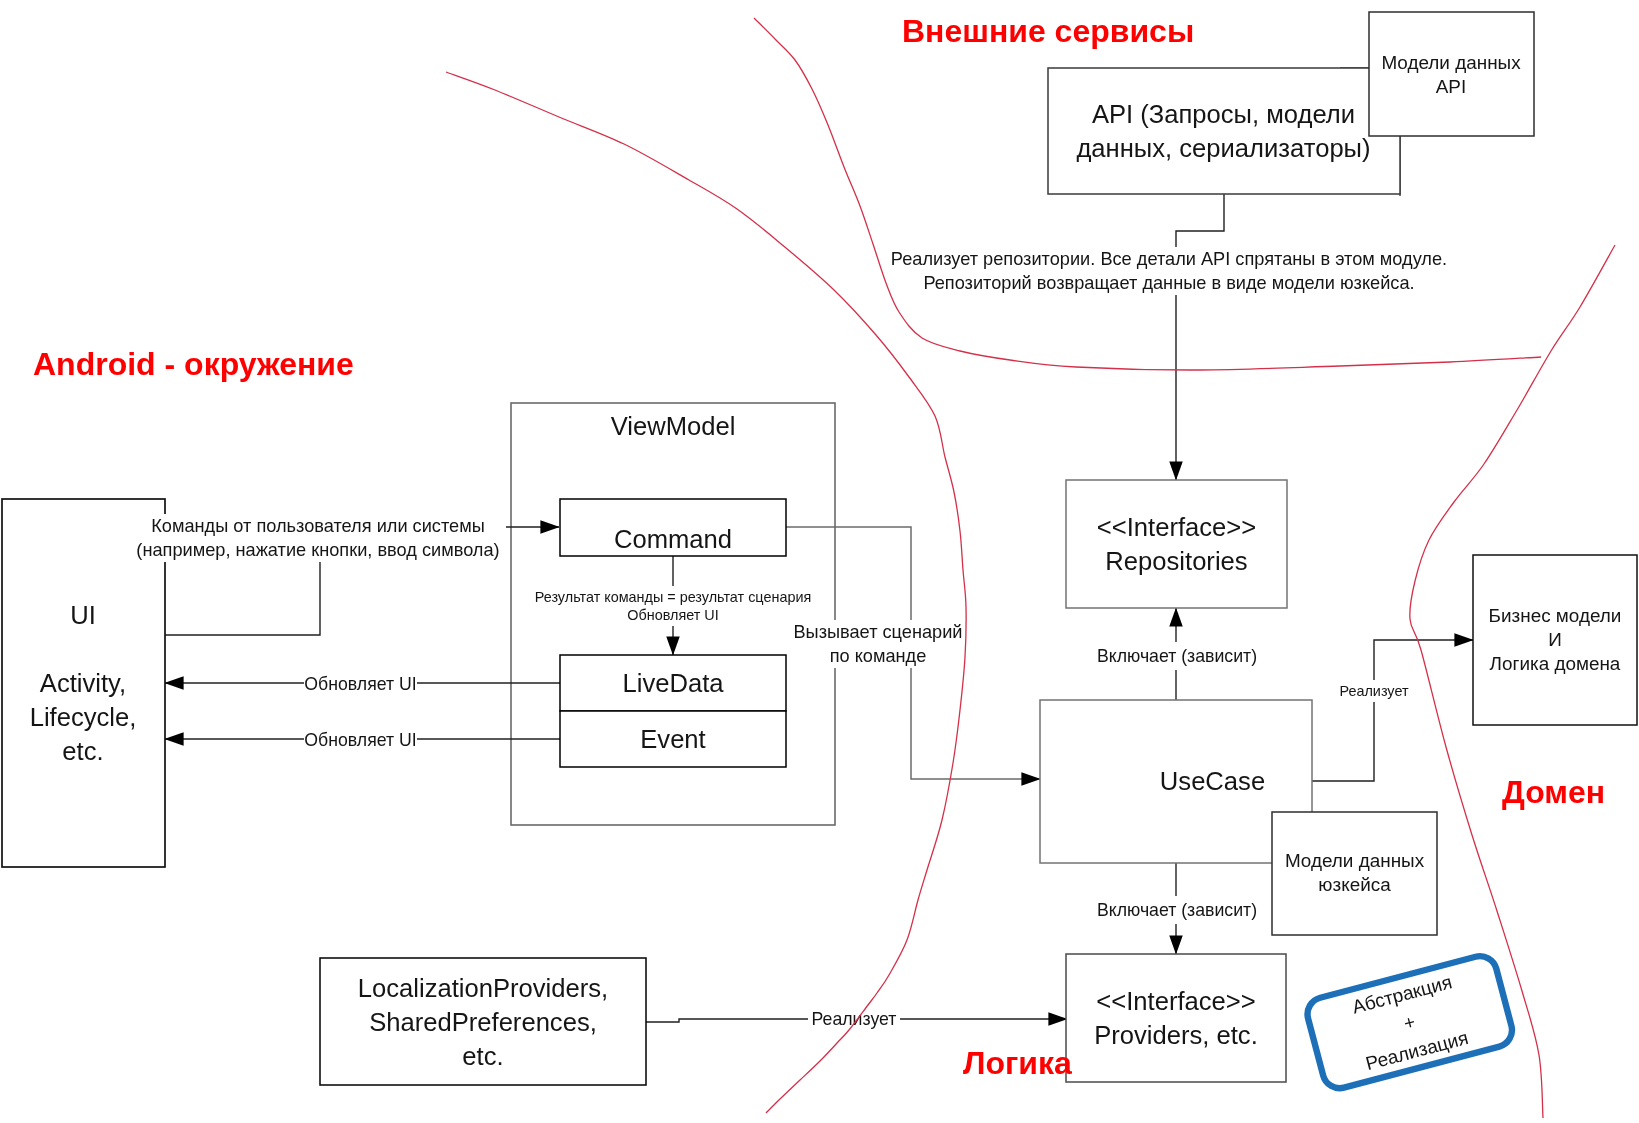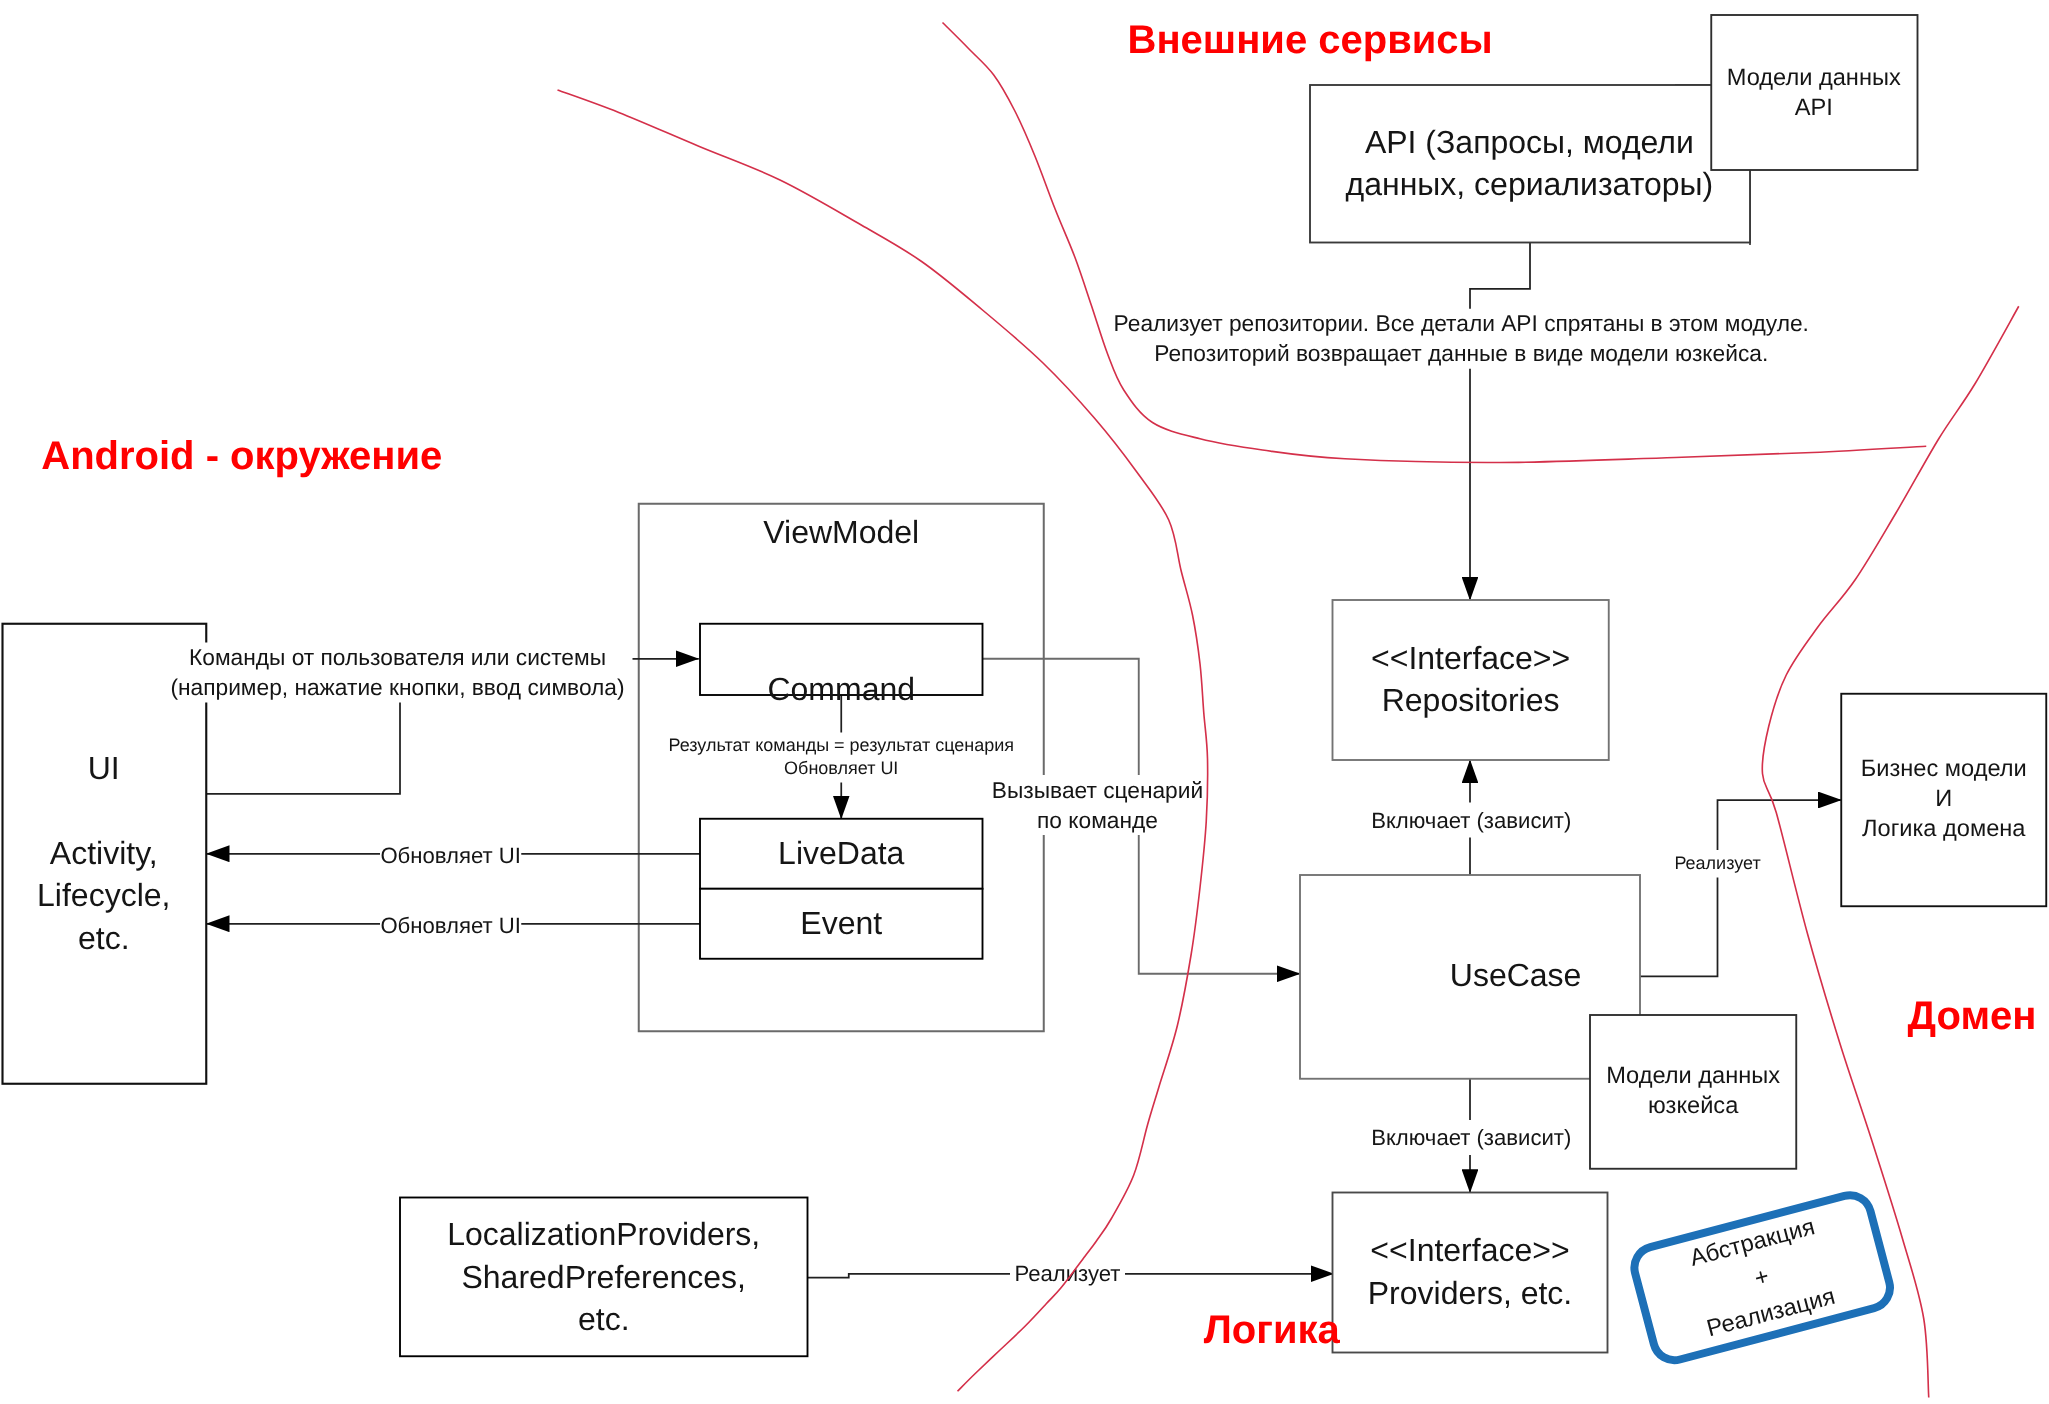--- a/index.html
+++ b/index.html
@@ -76,21 +76,21 @@
   </g>
 
   <g>
     <rect x="1312.4" y="975.7" width="194.7" height="92.9" rx="17" ry="17" fill="#ffffff" stroke="#1D70B7" stroke-width="6.4" transform="rotate(-14.8 1409.8 1022.15)"></rect>
   </g>
 
 </svg>
 
 <div class="txt zone-title" style="left:902px;top:15px;">Внешние сервисы</div>
 <div class="txt zone-title" style="left:33px;top:348px;">Android - окружение</div>
-<div class="txt zone-title" style="left:1502px;top:796px;margin-left:24px;">Домен</div>
+<div class="txt zone-title" style="left:1502px;top:776px;">Домен</div>
 <div class="txt zone-title" style="left:919px;top:1047px;margin-left:44px;">Логика</div>
 
 <div class="ctr f20" style="left:1368px;top:12px;width:166px;height:125px;">Модели данных
 API</div>
 <div class="ctr f27" style="left:1048px;top:68px;width:351px;height:126px;">API (Запросы, модели
 данных, сериализаторы)</div>
 <div class="ctr f27" style="left:1066px;top:480px;width:221px;height:128px;">&lt;&lt;Interface&gt;&gt;
 Repositories</div>
 <div class="ctr f27" style="left:1040px;top:699px;width:273px;height:163px;padding-left:36px;">UseCase</div>
 <div class="ctr f20" style="left:1272px;top:811px;width:165px;height:124px;">Модели данных
@@ -102,21 +102,21 @@
 Providers, etc.</div>
 <div class="ctr f27" style="left:320px;top:958px;width:326px;height:127px;">LocalizationProviders,
 SharedPreferences,
 etc.</div>
 <div class="ctr f27" style="left:1px;top:499px;width:164px;height:368px;">UI
 
 Activity,
 Lifecycle,
 etc.</div>
 <div class="ctr f27" style="left:511px;top:404px;width:324px;height:44px;">ViewModel</div>
-<div class="ctr f27" style="left:560px;top:518px;width:226px;height:68px;">Command</div>
+<div class="ctr f27" style="left:560px;top:505px;width:226px;height:68px;">Command</div>
 <div class="ctr f27" style="left:560px;top:655px;width:226px;height:56px;">LiveData</div>
 <div class="ctr f27" style="left:560px;top:711px;width:226px;height:56px;">Event</div>
 <div class="ctr f20 rot" style="left:1312px;top:976px;width:195px;height:93px;line-height:29px;">Абстракция
 +
 Реализация</div>
 
 <div class="ctr f18 lbl" style="left:893px;top:247px;width:552px;height:48px;">Реализует репозитории. Все детали API спрятаны в этом модуле.
 Репозиторий возвращает данные в виде модели юзкейса.</div>
 <div class="ctr f18 lbl" style="left:130px;top:514px;width:376px;height:48px;">Команды от пользователя или системы
 (например, нажатие кнопки, ввод символа)</div>

